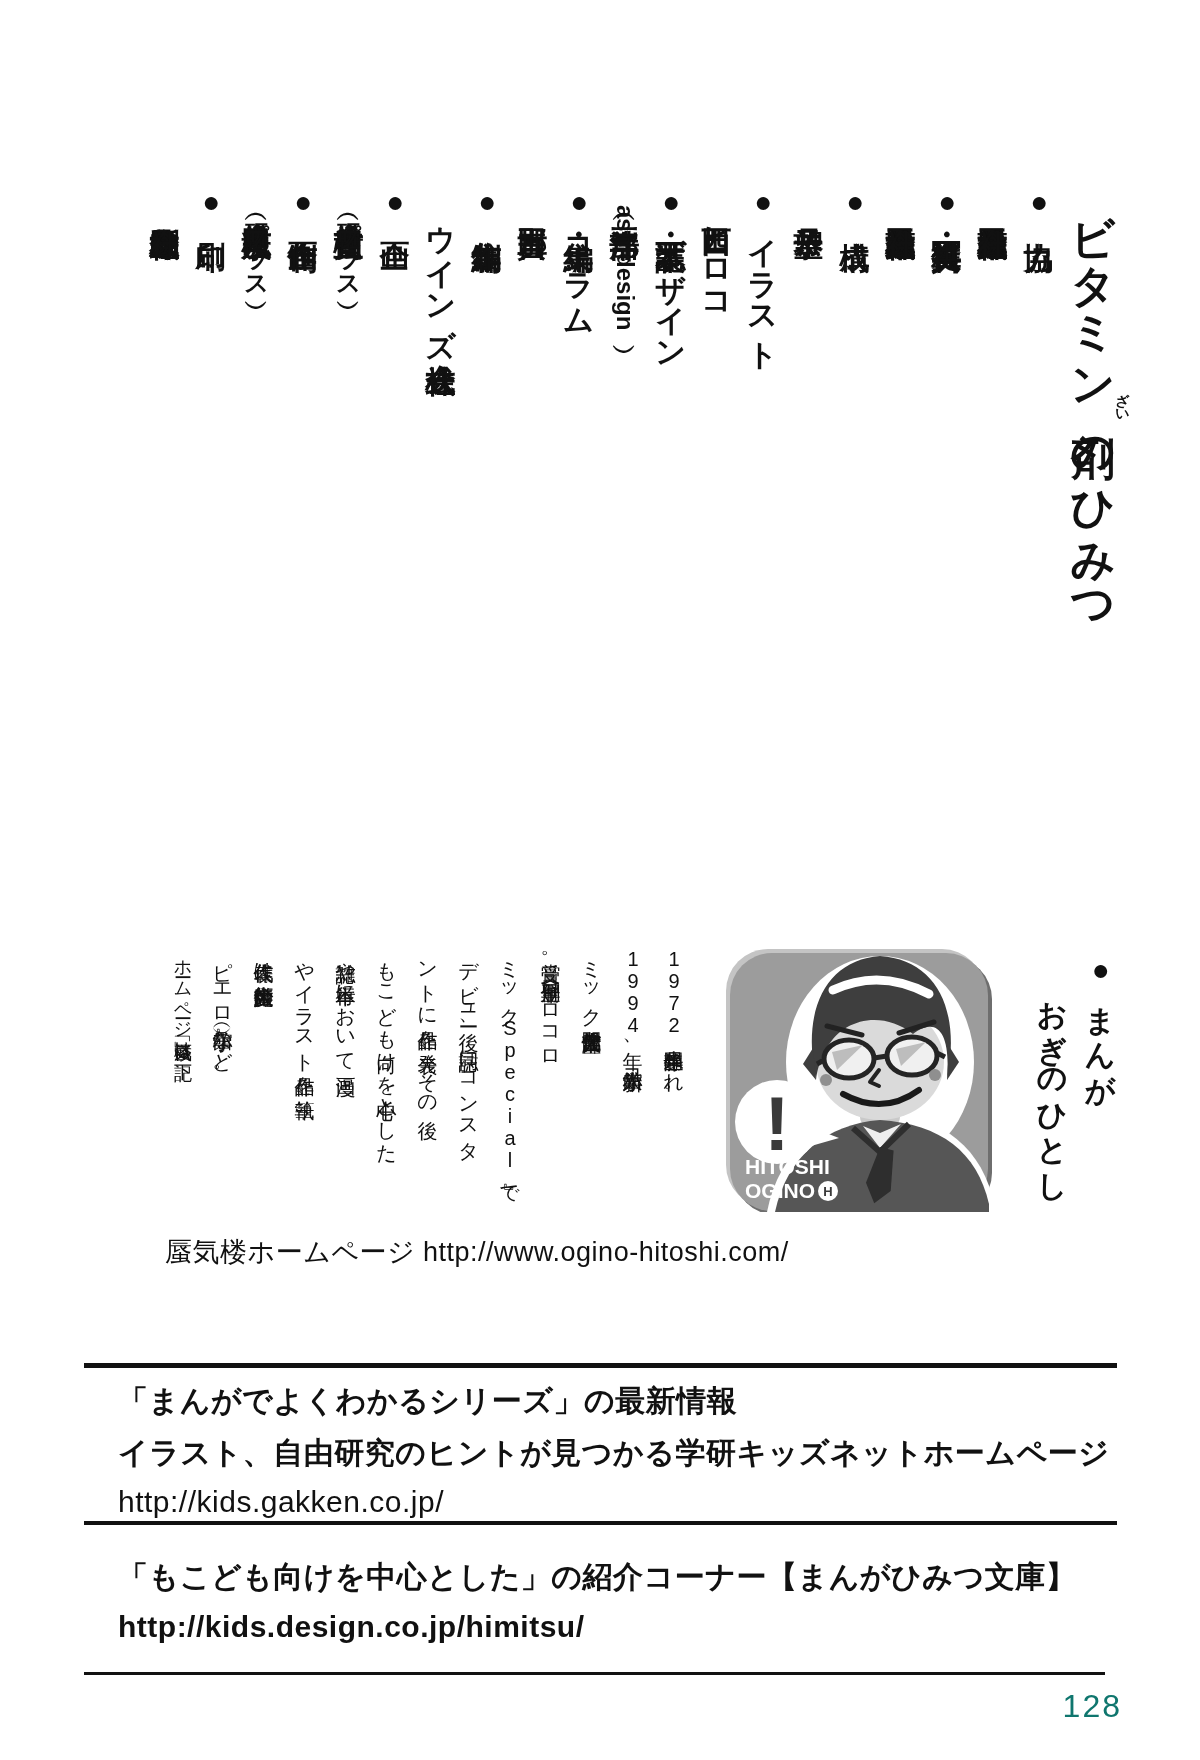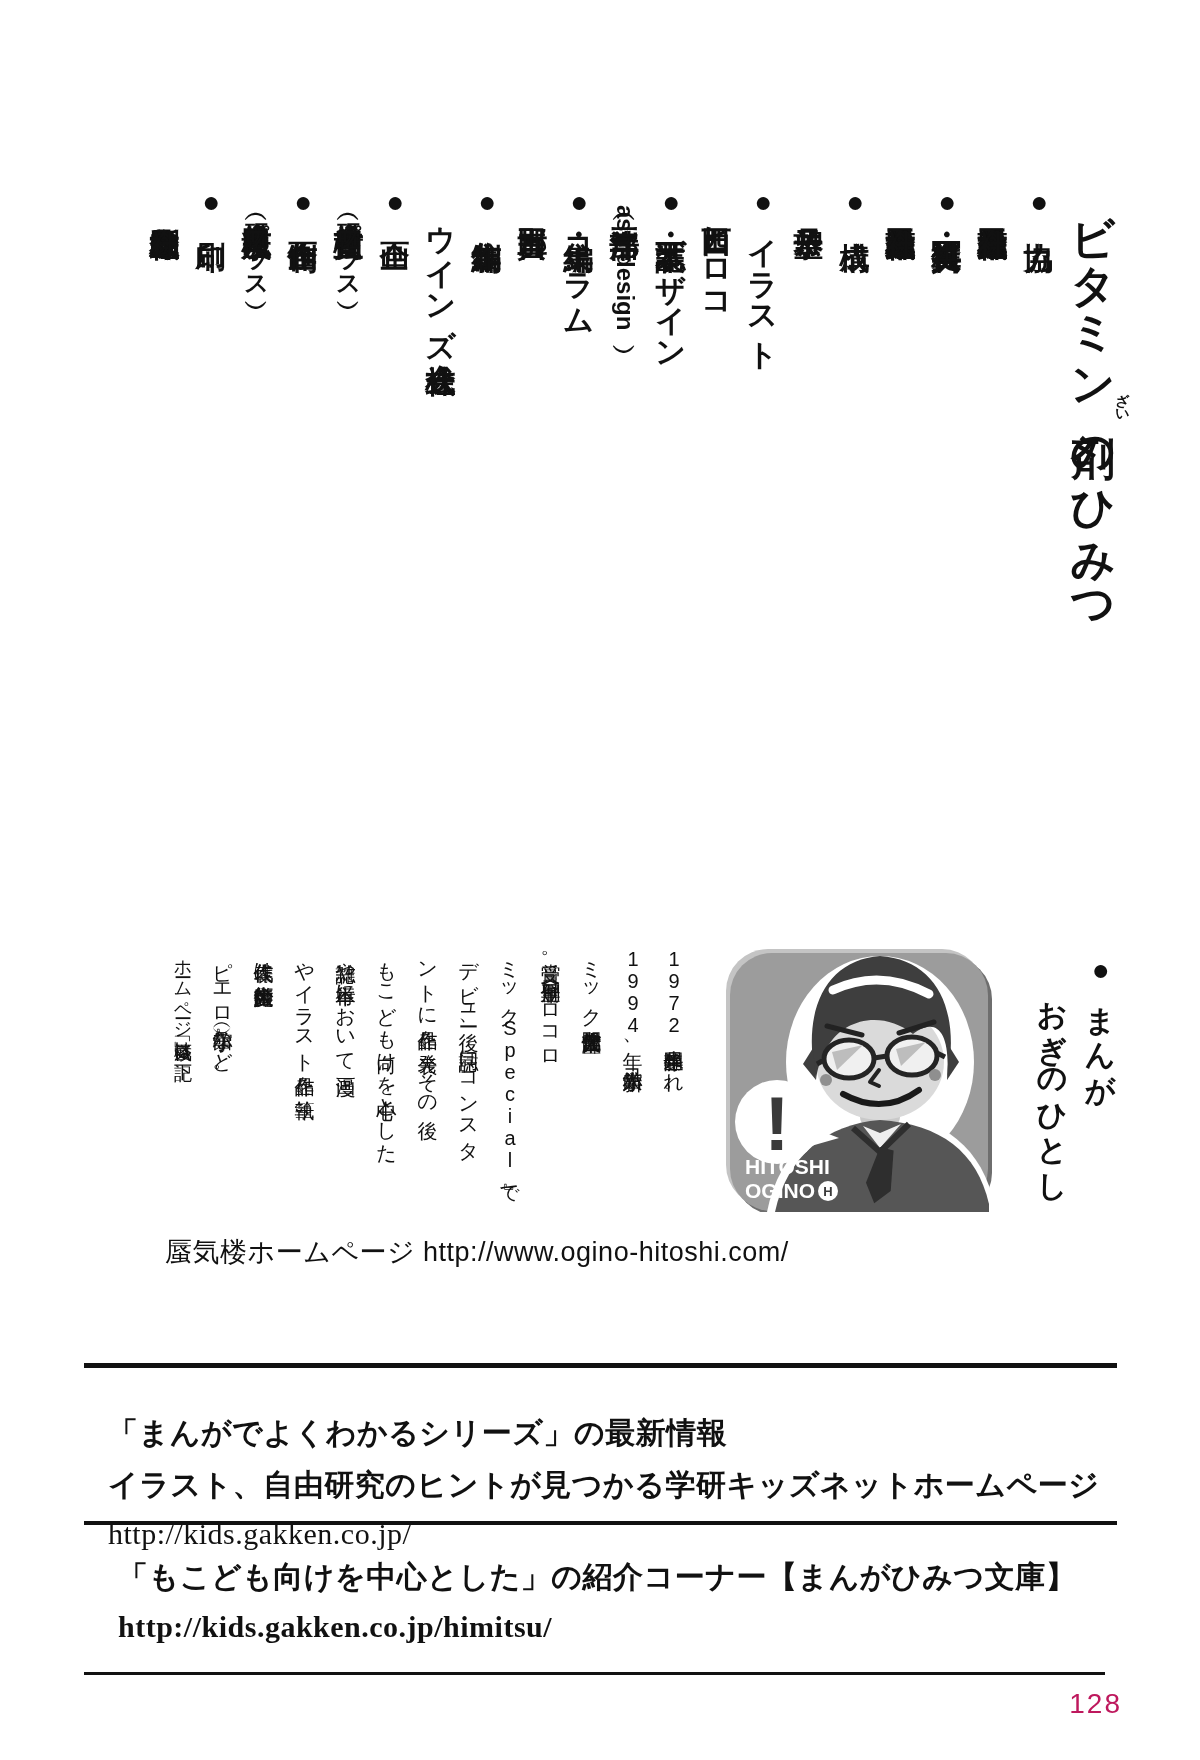--- a/index.html
+++ b/index.html
@@ -34,28 +34,28 @@
   .bio-line.small{font-size:18px;}
 
   #mirage-url{position:absolute;left:165px;top:1234px;font-size:27px;font-weight:400;letter-spacing:0.5px;}
 
   
   .rule{position:absolute;left:84px;background:#111;}
   #rule1{top:1363px;width:1033px;height:5px;}
   #rule2{top:1521px;width:1033px;height:4px;}
   #rule3{top:1672px;width:1021px;height:3px;}
 
-  #block1{position:absolute;left:108px;top:1384px;margin-top:32px;}
+  #block1{position:absolute;left:118px;top:1384px;}
   #block2{position:absolute;left:118px;top:1560px;}
   .info-line{font-size:30px;font-weight:700;line-height:1.15;letter-spacing:0.5px;}
   .info-line + .info-line{margin-top:17px;}
-  .info-url{font-size:30px;font-weight:400;margin-top:15px;letter-spacing:0.5px;font-family:Liberation Serif, serif;}
+  .info-url{font-size:30px;font-weight:400;margin-top:15px;letter-spacing:0.5px;}
   .info-url.bold{font-weight:700;}
 
-  #page-num{position:absolute;top:1688px;right:78px;font-size:28px;color:#be185d;letter-spacing:2px;}
+  #page-num{position:absolute;top:1688px;right:78px;font-size:32px;color:#0f766e;letter-spacing:2px;}
 </style>
 </head>
 <body>
 
 <div id="credits" class="v">
   <div class="book-title">
     <span>ビタミン</span><ruby><span>剤</span><rt>ざい</rt></ruby><span>のひみつ</span>
   </div>
 
   <div class="credit-label">●協力</div>
@@ -181,18 +181,18 @@
 <div id="block1">
   <div class="info-line">「まんがでよくわかるシリーズ」の最新情報</div>
   <div class="info-line">イラスト、自由研究のヒントが見つかる学研キッズネットホームページ</div>
   <div class="info-url">http://kids.gakken.co.jp/</div>
 </div>
 
 <div id="rule2" class="rule"></div>
 
 <div id="block2">
   <div class="info-line">「もこども向けを中心とした」の紹介コーナー【まんがひみつ文庫】</div>
-  <div class="info-url bold">http://kids.gakken.co.jp/himitsu/</div>
+  <div class="info-url bold">http://kids.design.co.jp/himitsu/</div>
 </div>
 
 <div id="rule3" class="rule"></div>
 
 <div id="page-num">128</div>
 
 </body></html>

